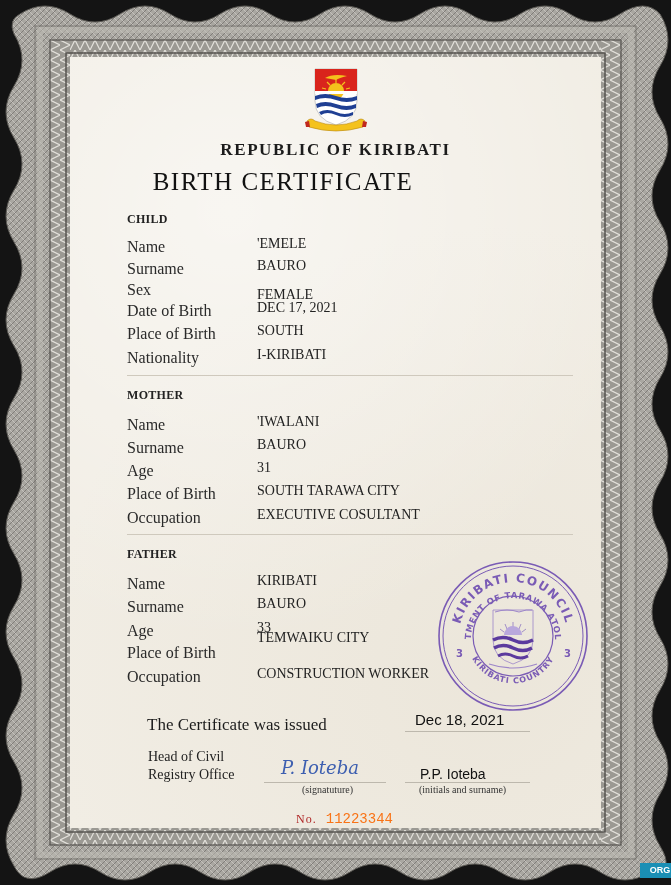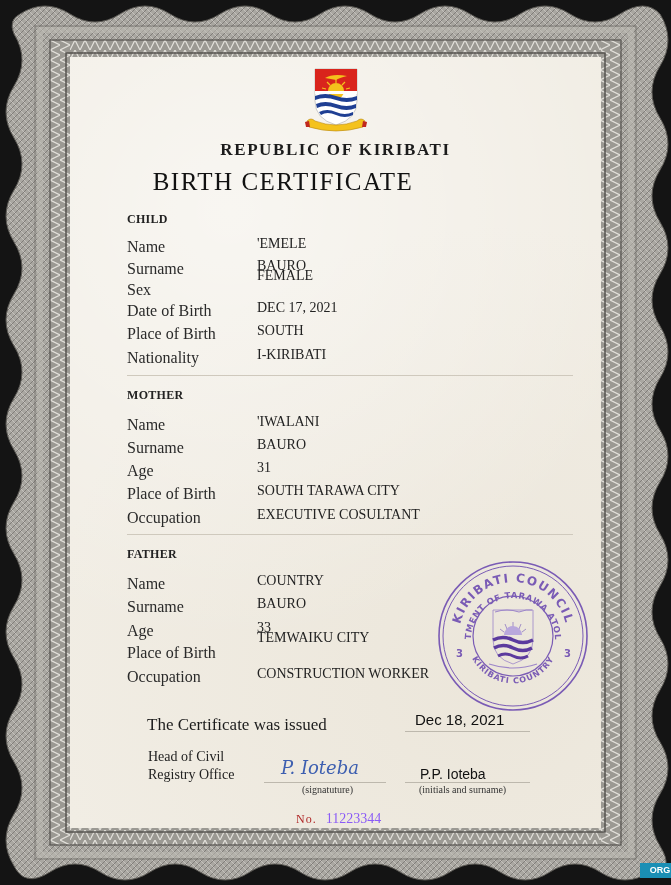--- a/index.html
+++ b/index.html
@@ -17,21 +17,21 @@
   .val{font-family:"Liberation Serif",serif;font-size:14px;color:#222;}
   .rule{position:absolute;left:127px;width:446px;height:1px;background:#cfc9bd;}
   .issued{font-family:"Liberation Serif",serif;font-size:17px;color:#1c1c1c;}
   .issuedate{font-family:"Liberation Sans",sans-serif;font-size:15px;color:#111;}
   .head{font-family:"Liberation Serif",serif;font-size:14px;color:#222;line-height:18px;}
   .sig{font-family:"DejaVu Serif",serif;font-style:italic;font-size:18px;color:#3d5fb0;}
   .pp{font-family:"Liberation Sans",sans-serif;font-size:14px;color:#111;}
   .cap{font-family:"Liberation Serif",serif;font-size:10px;color:#333;}
   .uline{position:absolute;height:1px;background:#bdb8ad;}
   .no{font-family:"Liberation Serif",serif;font-size:12px;color:#b02828;letter-spacing:1px;}
-  .nonum{font-family:Liberation Serif, serif;font-size:14px;color:#8b5cf6;}
+  .nonum{font-family:Liberation Mono, monospace;font-size:14px;color:#f97316;}
   .stamp{position:absolute;left:437px;top:560px;width:152px;height:152px;}
   .badge{position:absolute;left:640px;top:863px;width:40px;height:15px;background:#1a8fb5;color:#fff;font-family:"Liberation Sans",sans-serif;font-size:9px;font-weight:bold;text-align:center;line-height:15px;}
 </style>
 </head>
 <body>
 
 <div class="frame">
   <svg width="671" height="885" viewBox="0 0 671 885" xmlns="http://www.w3.org/2000/svg">
     <defs>
       <pattern id="mesh" width="6" height="6" patternUnits="userSpaceOnUse">
@@ -94,21 +94,21 @@
 
 <div class="abs republic">REPUBLIC OF KIRIBATI</div>
 <div class="abs title">BIRTH CERTIFICATE</div>
 
 <div class="abs sec" style="left:127px;top:212px;">CHILD</div>
 <div class="abs lbl" style="left:127px;top:238px;">Name</div>
 <div class="abs val" style="left:257px;top:236px;">'EMELE</div>
 <div class="abs lbl" style="left:127px;top:260px;">Surname</div>
 <div class="abs val" style="left:257px;top:258px;">BAURO</div>
 <div class="abs lbl" style="left:127px;top:281px;">Sex</div>
-<div class="abs val" style="left:257px;top:268px;text-align:center;">FEMALE</div>
+<div class="abs val" style="left:257px;top:287px;text-align:center;">FEMALE</div>
 <div class="abs lbl" style="left:127px;top:302px;">Date of Birth</div>
 <div class="abs val" style="left:257px;top:300px;">DEC 17, 2021</div>
 <div class="abs lbl" style="left:127px;top:325px;">Place of Birth</div>
 <div class="abs val" style="left:257px;top:323px;">SOUTH</div>
 <div class="abs lbl" style="left:127px;top:349px;">Nationality</div>
 <div class="abs val" style="left:257px;top:347px;">I-KIRIBATI</div>
 
 <div class="rule" style="top:375px;"></div>
 
 <div class="abs sec" style="left:127px;top:388px;">MOTHER</div>
@@ -120,21 +120,21 @@
 <div class="abs val" style="left:257px;top:460px;">31</div>
 <div class="abs lbl" style="left:127px;top:485px;">Place of Birth</div>
 <div class="abs val" style="left:257px;top:483px;">SOUTH TARAWA CITY</div>
 <div class="abs lbl" style="left:127px;top:509px;">Occupation</div>
 <div class="abs val" style="left:257px;top:507px;">EXECUTIVE COSULTANT</div>
 
 <div class="rule" style="top:534px;"></div>
 
 <div class="abs sec" style="left:127px;top:547px;">FATHER</div>
 <div class="abs lbl" style="left:127px;top:575px;">Name</div>
-<div class="abs val" style="left:257px;top:573px;">COUNTRY</div>
+<div class="abs val" style="left:257px;top:573px;">KIRIBATI</div>
 <div class="abs lbl" style="left:127px;top:598px;">Surname</div>
 <div class="abs val" style="left:257px;top:596px;">BAURO</div>
 <div class="abs lbl" style="left:127px;top:622px;">Age</div>
 <div class="abs val" style="left:257px;top:620px;">33</div>
 <div class="abs lbl" style="left:127px;top:644px;">Place of Birth</div>
 <div class="abs val" style="left:257px;top:630px;">TEMWAIKU CITY</div>
 <div class="abs lbl" style="left:127px;top:668px;">Occupation</div>
 <div class="abs val" style="left:257px;top:666px;">CONSTRUCTION WORKER</div>
 
 <div class="stamp">

